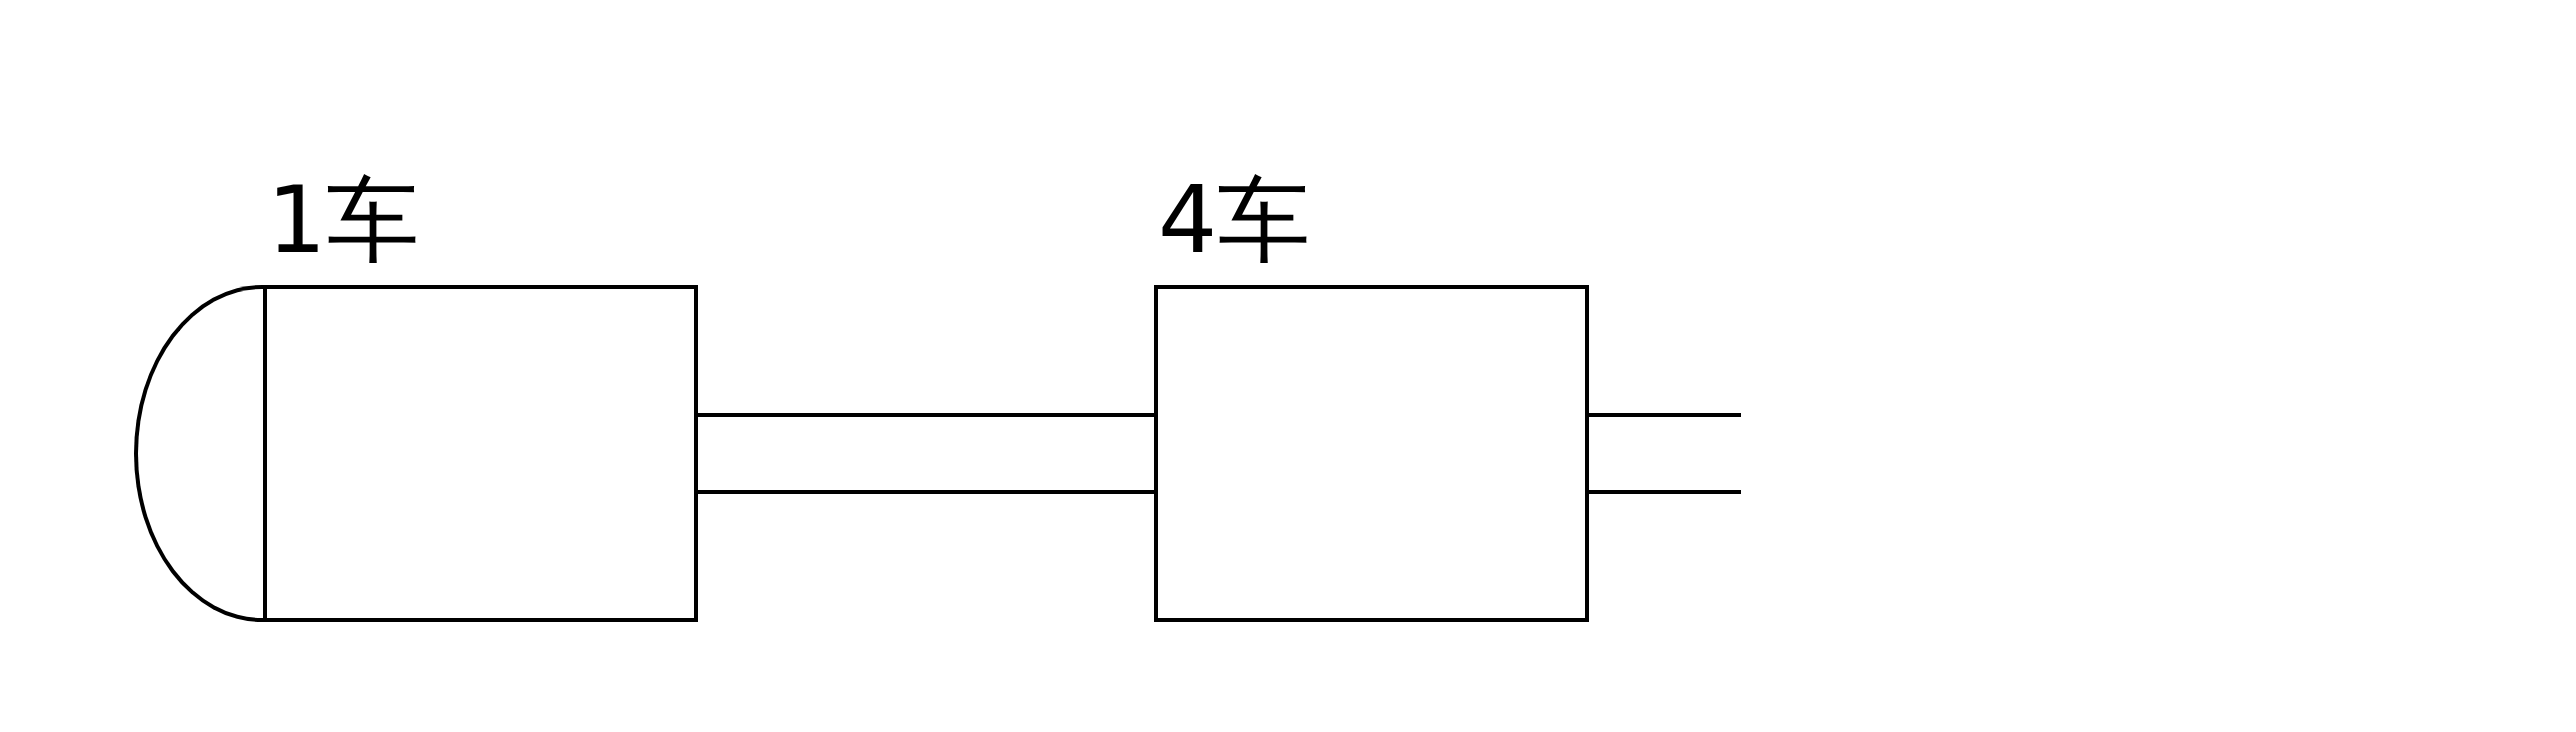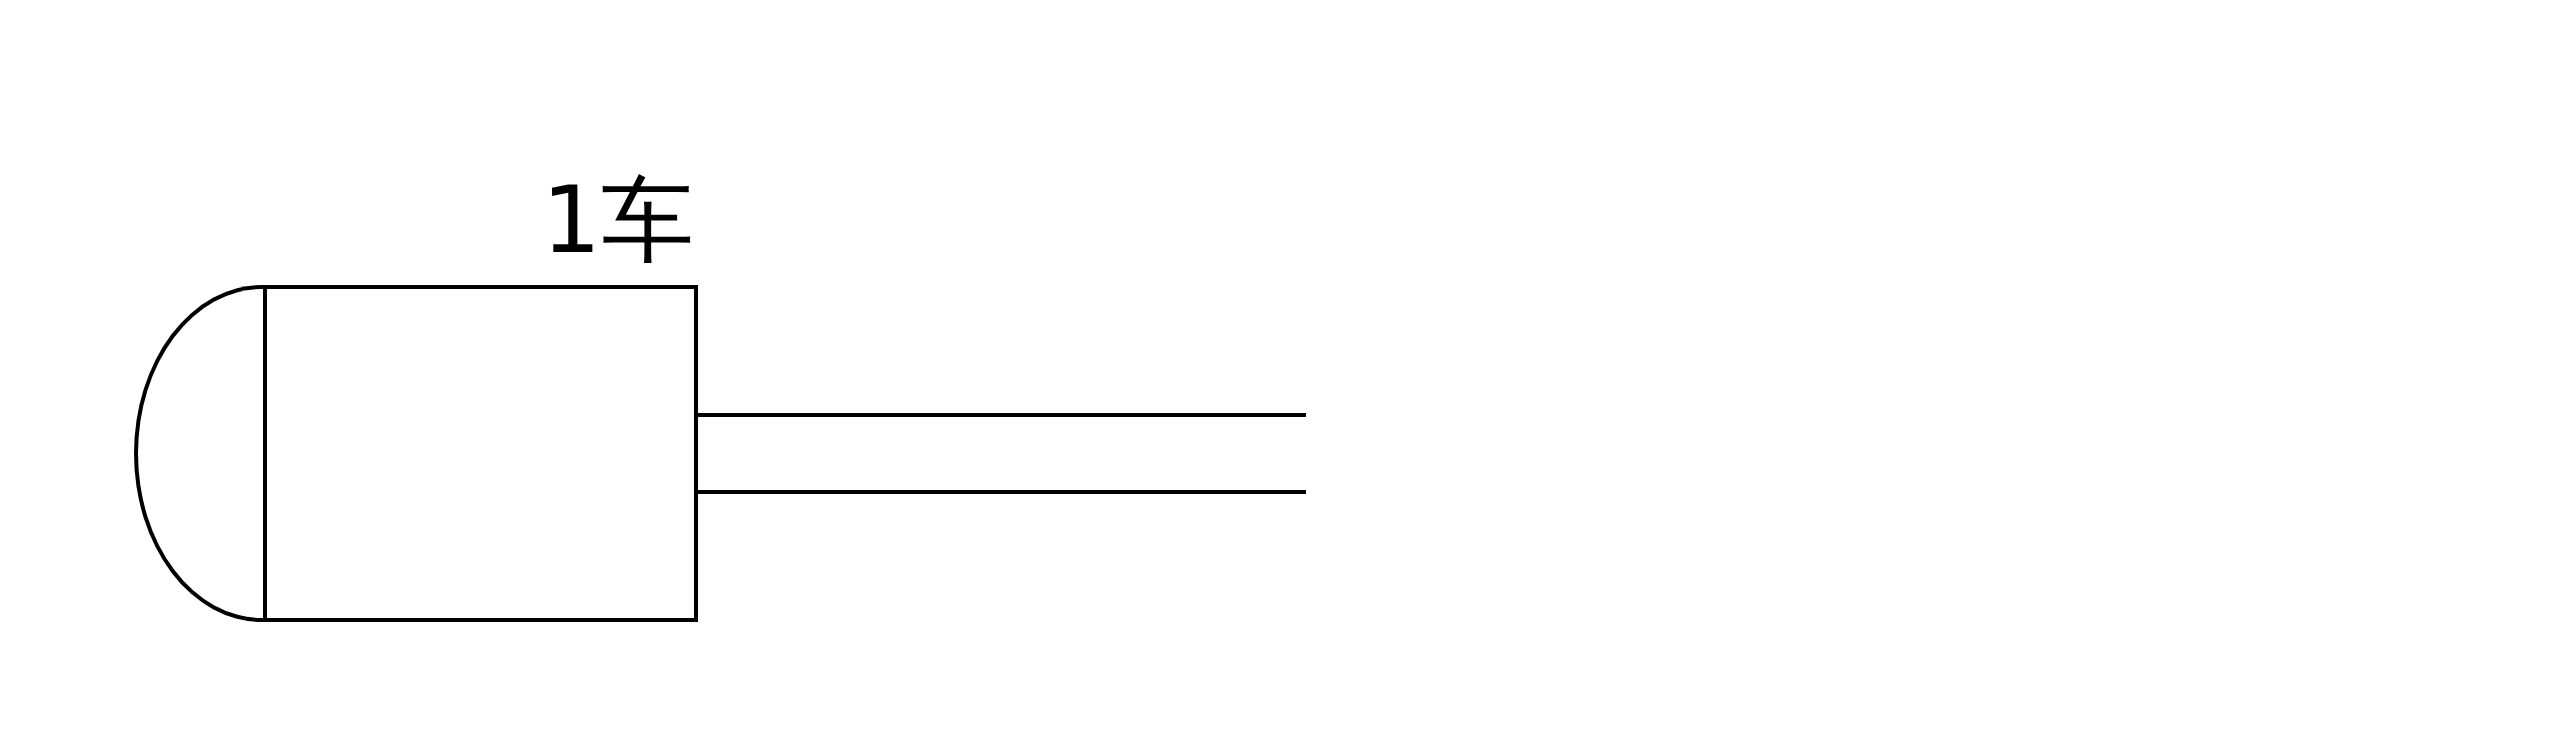--- a/index.html
+++ b/index.html
@@ -35,21 +35,21 @@
     background: #ffffff;
     position: relative;
   }
 
   
   .car-label {
     position: absolute;
     left: 0;
     right: 0;
     bottom: calc(100% + 21.6px);
-    text-align: right;
+    text-align: left;
     font-size: 93px;
     line-height: 1;
     font-weight: 500;
     color: #000000;
     white-space: nowrap;
   }
 
   
   .coupler {
     flex: none;
@@ -88,17 +88,20 @@
   </div>
 
   <div class="coupler"></div>
 
 
   <div class="coupler"></div>
 
 
   <div class="coupler"></div>
 
+  <div class="car">
+    <div class="car-label">4车</div>
+  </div>
 
   <div class="coupler"></div>
 
 </div>
 
 
 </body></html>

